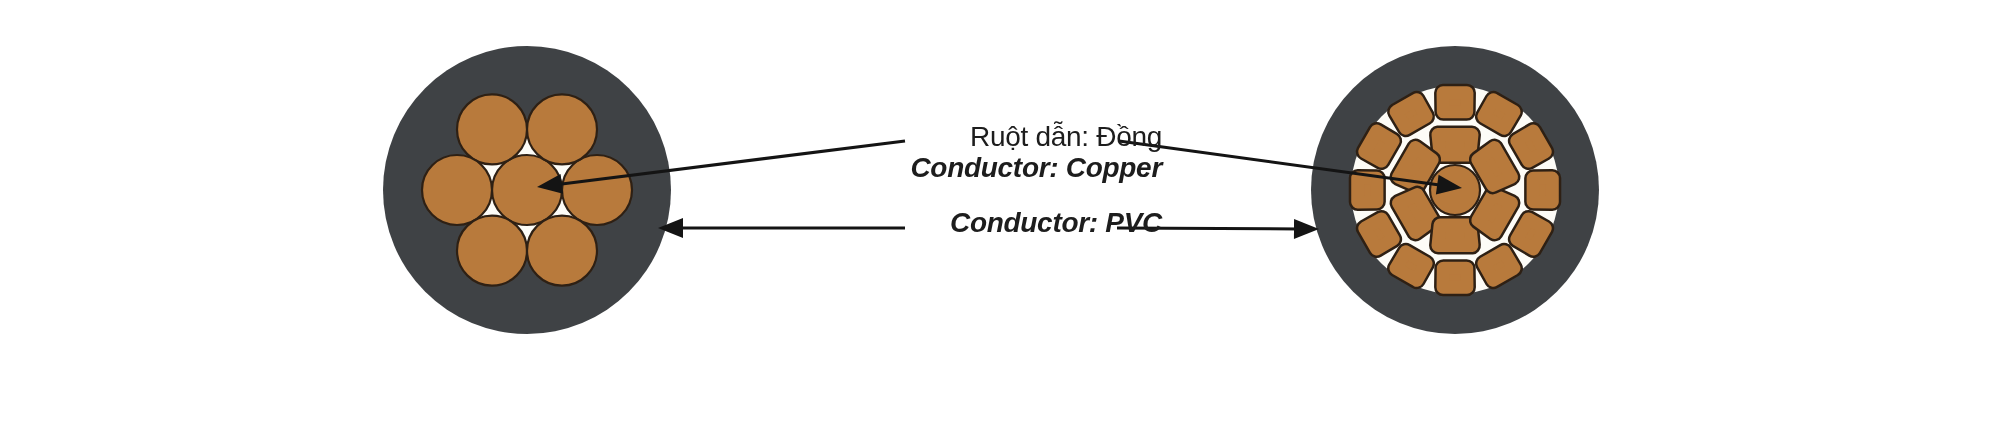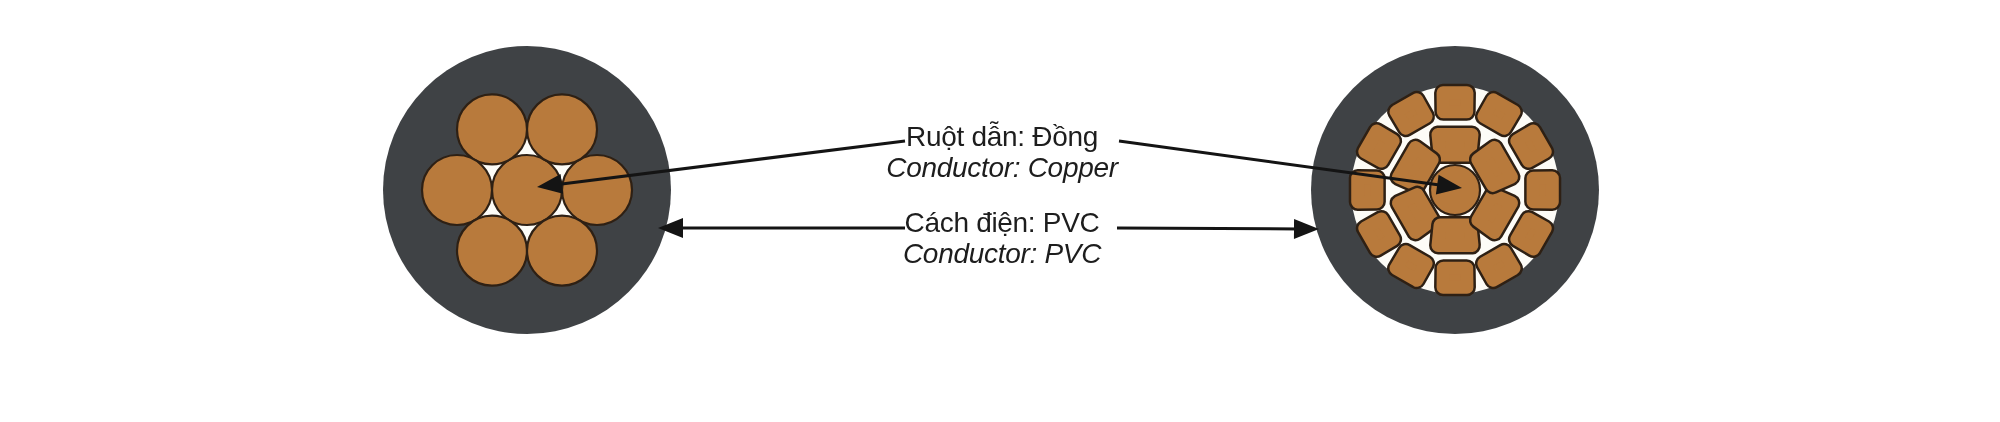--- a/index.html
+++ b/index.html
@@ -9,28 +9,28 @@
     height: 422px;
     background: #ffffff;
     overflow: hidden;
     font-family: "Liberation Sans", sans-serif;
   }
   .stage svg { position: absolute; left: 0; top: 0; }
   .label-block {
     position: absolute;
     left: 842px;
     width: 320px;
-    text-align: center;
+    text-align: right;
     color: #1d1d1d;
     line-height: 31px;
     font-size: 28px;
     letter-spacing: -0.3px;
   }
   .label-line-vi { font-weight: 500; }
-  .label-line-en { font-style: italic; font-weight: 400; }
+  .label-line-en { font-style: italic; font-weight: 700; }
 </style>
 </head>
 <body>
 
 <div class="stage">
   <svg id="diagram" width="2000" height="422" viewBox="0 0 2000 422">
       <g>
         <circle cx="527" cy="190" r="144" fill="#3f4245"></circle>
         <polygon points="597,190 562,129.3782217350893 492,129.37822173508928 457,190 492,250.6217782649107 562,250.6217782649107" fill="#fdfcf7"></polygon>
         <circle cx="527" cy="190" r="35" fill="#b87a3c" stroke="#2e2014" stroke-width="2.2"></circle>
@@ -99,16 +99,15 @@
         <polygon points="1319,229 1293.9508019929974,238.87611660552767 1294.049810680772,218.87636167503553" fill="#141414"></polygon>
       </g>
     </svg>
 
   <div class="label-block" style="top:121px">
     <div class="label-line-vi">Ruột dẫn: Đồng</div>
     <div class="label-line-en">Conductor: Copper</div>
   </div>
 
   <div class="label-block" style="top:207px">
-    <div class="label-line-vi">Cách điện: PVC</div>
     <div class="label-line-en">Conductor: PVC</div>
   </div>
 </div>
 
 </body></html>

